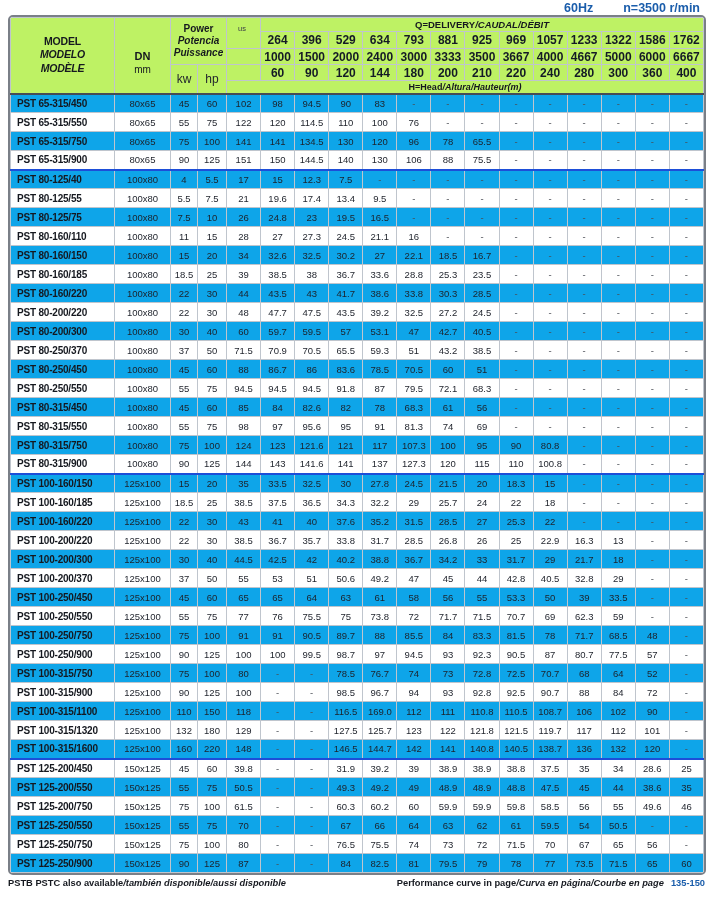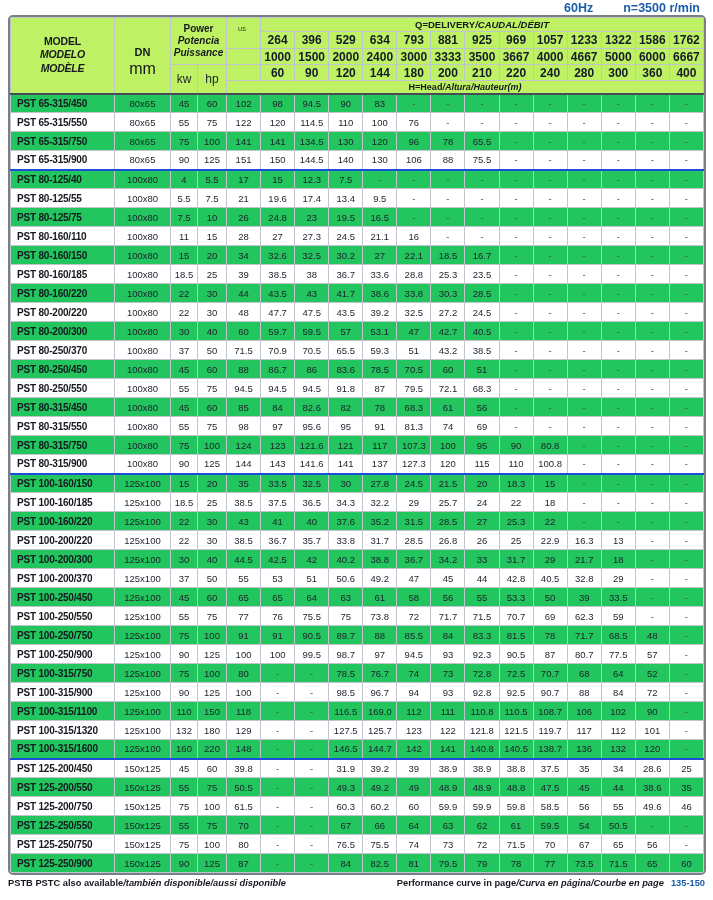--- a/index.html
+++ b/index.html
@@ -41,37 +41,37 @@
     vertical-align: middle;
   }
   
   thead th { background: #bef264; font-weight: normal; }
   .model-head {
     font-size: 10.5px; font-weight: bold; line-height: 1.3; color: #15181f;
     text-align: center; letter-spacing: -0.2px;
   }
   .dn-head { text-align: center; color: #15181f; }
   .dn-head .dn-big { font-weight: bold; font-size: 11px; display:block; margin-top: 14px; }
-  .dn-head .dn-unit { font-size: 16px; display:block; margin-top: 2px; font-weight: normal; }
+  .dn-head .dn-unit { font-size: 10px; display:block; margin-top: 2px; font-weight: normal; }
   .power-head { font-size: 10px; font-weight: bold; line-height: 1.22; text-align: center; color: #15181f; }
   .kwhp { font-size: 12px; text-align: center; color: #23262e; }
   .q-head { font-size: 9.5px; font-weight: bold; text-align: center; color: #15181f; }
   .h-head-cell { font-size: 9px; font-weight: bold; text-align: center; color: #15181f; }
   .unit-cell { font-size: 7.5px; color: #3a3e46; padding: 0 11px; text-align: left; }
   .unit-line { display: flex; justify-content: space-between; align-items: flex-end; margin-left: 36px; }
   .unit-zero { font-weight: bold; font-size: 9px; color: #15181f; }
   .flow-val { font-weight: bold; font-size: 12px; color: #141a26; text-align: center; }
   tr.h-q  { height: 14px; }
   tr.h-gpm { height: 17px; }
   tr.h-lmin { height: 16px; }
   tr.h-m3h { height: 16px; }
   tr.h-hd { height: 13px; padding-left: 29px; }
   
   tbody tr { height: 19px; }
-  tbody tr.shade { background: #22c55e; }
+  tbody tr.shade { background: #0ea5e9; }
   tbody tr:first-child td { border-top: 2px solid #464c56; }
   tbody tr.group-start td { border-top: 2px solid #1d4ed8; }
   td.model {
     text-align: left; padding-left: 6px;
     font-weight: bold; font-size: 10px; color: #15181f; letter-spacing: -0.2px;
   }
   td.num { text-align: center; font-size: 9.5px; color: #1d212a; }
   td.dash { color: #4a4e55; }
   i { font-style: italic; }
   

